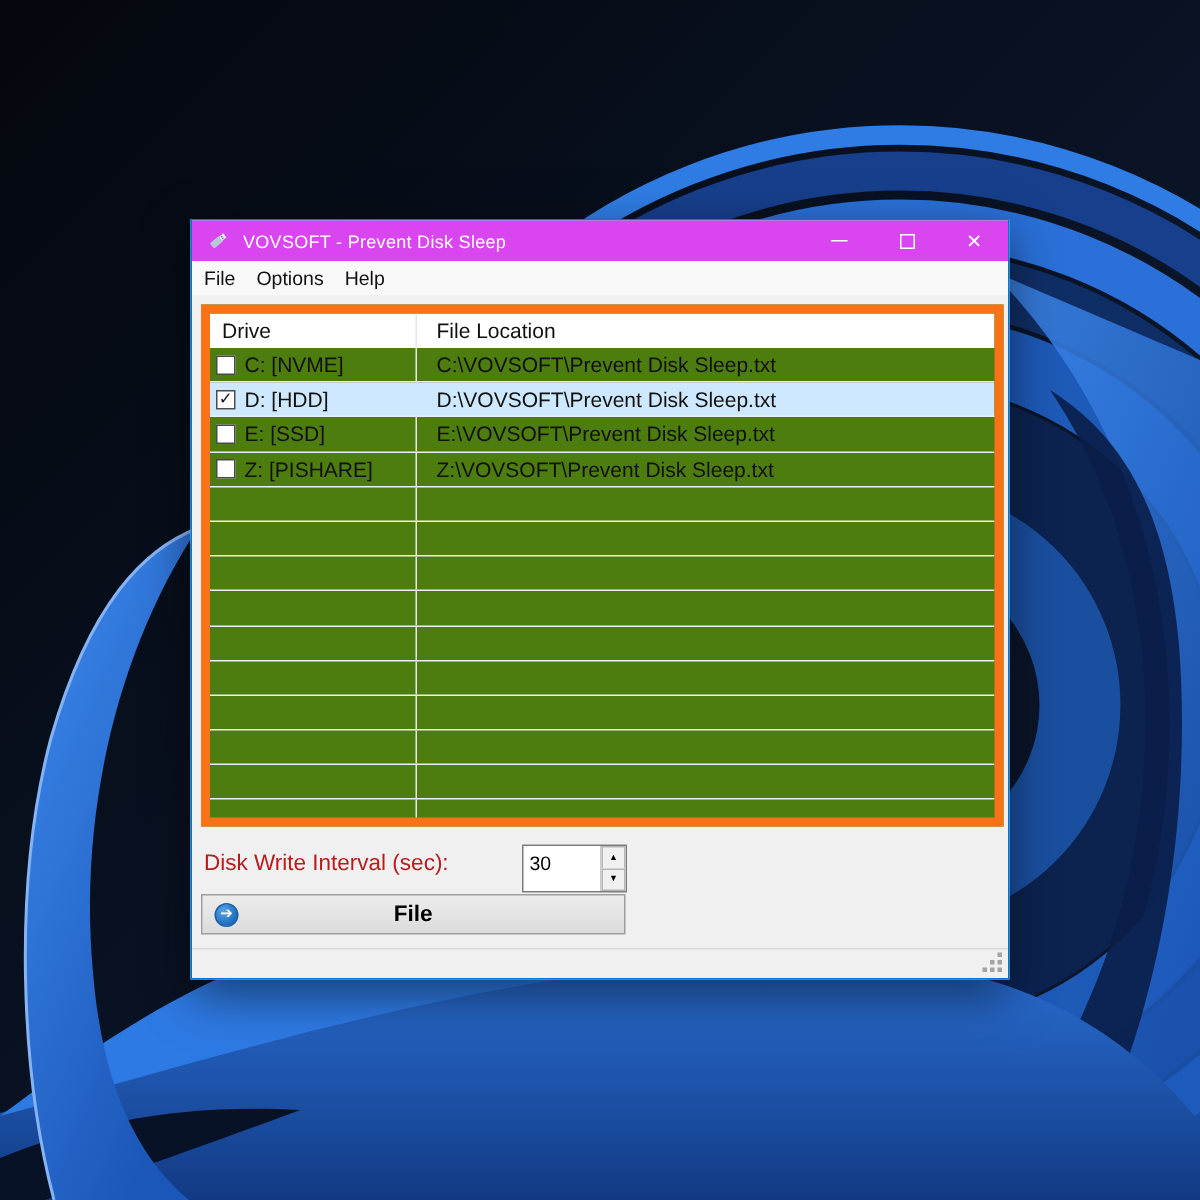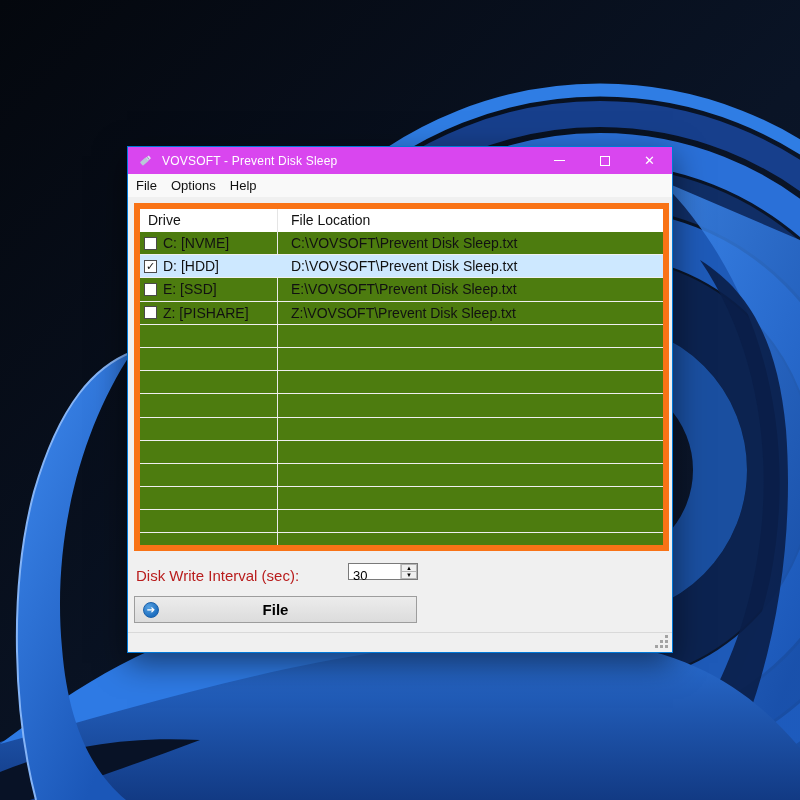--- a/index.html
+++ b/index.html
@@ -51,21 +51,21 @@
 
   .cb { width:13px; height:13px; border:1px solid #4a4a4a; background:#fff; margin:0 6px 0 4px;
         display:flex; align-items:center; justify-content:center;
         font-size:11px; line-height:1; color:#111; flex:0 0 auto; }
 
   .lv-empty { height:23.2px; border-bottom:1px solid #efefef; display:flex; }
   .lv-empty .c1 { width:138px; border-right:1px solid #e9e9e9; }
 
   
   .interval-label { position:absolute; left:8px; top:370px; font-size:15px; color:#b91c1c; }
-  .spinner { position:absolute; left:220px; top:366px; width:70px; height:17px;
+  .spinner { position:absolute; left:220px; top:366px; width:70px; height:32px;
              border:1px solid #7a7a7a; background:#fff; display:flex; }
   .spinner-value { flex:1; font-size:13px; color:#000; padding:4px 0 0 4px; }
   .spin-btns { width:17px; display:flex; flex-direction:column; border-left:1px solid #c8c8c8; }
   .spin-btn { flex:1; background:#f0f0f0; border:1px solid #b5b5b5; display:flex;
               align-items:center; justify-content:center; font-size:6px; color:#000; }
   .spin-btn.up { border-bottom-width:0; }
 
   
   .start-btn { position:absolute; left:6px; top:399px; width:283px; height:27px;
                background:linear-gradient(#ececec,#dcdcdc); border:1px solid #9d9d9d;

